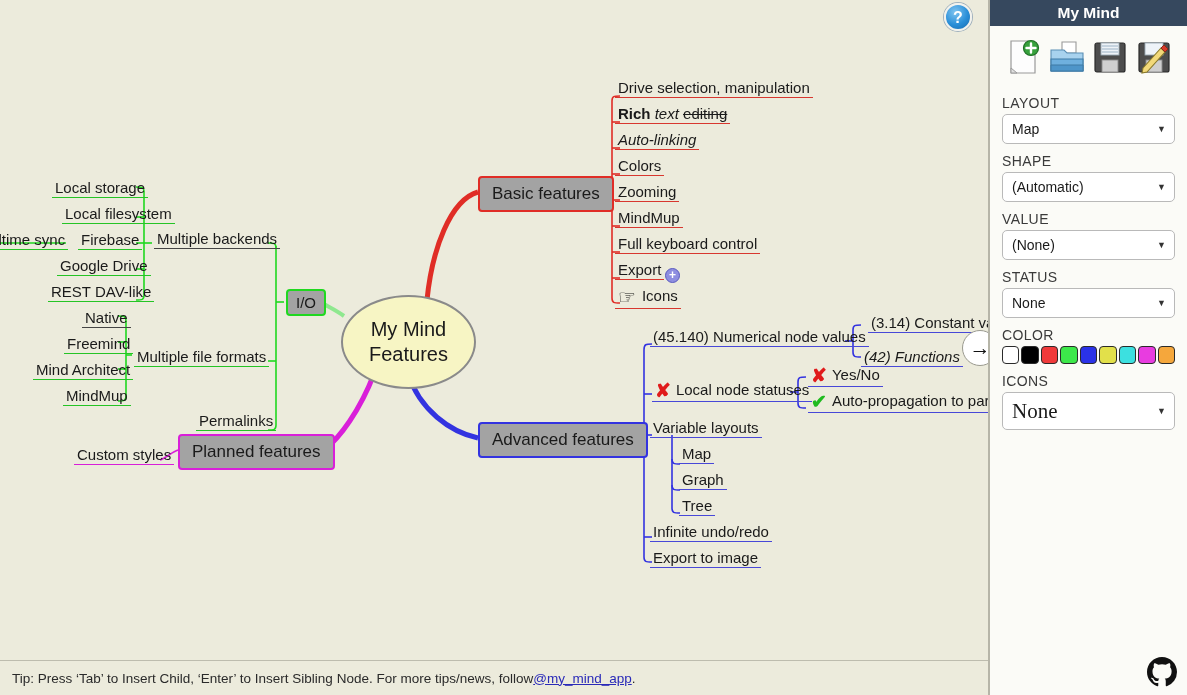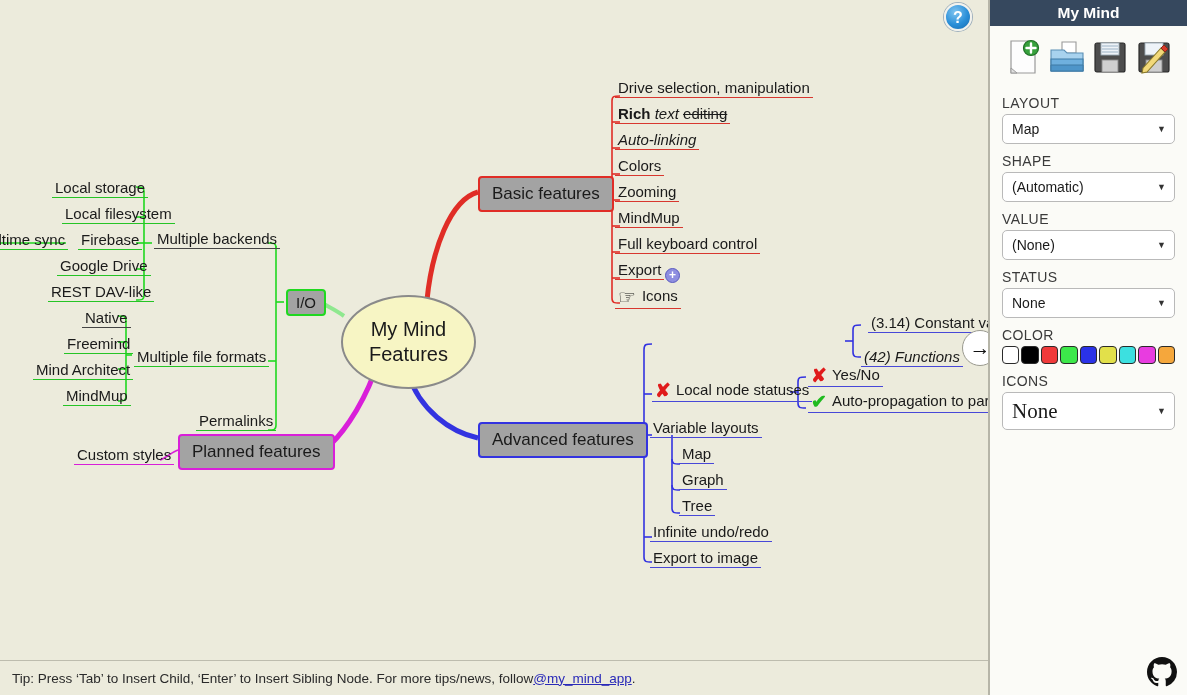--- a/index.html
+++ b/index.html
@@ -314,20 +314,24 @@
       </div>
       <div class="node n-plain c-red" style="left:615px; top:260px;">
         <span>Export</span>
       </div>
       <div class="fold-plus" style="left:665px; top:268px;">+</div>
 
       <div class="node n-plain c-red" style="left:615px; top:286px;">
         <span class="hand-icon">☞</span><span>Icons</span>
       </div>
 
+      <div class="node n-plain c-blue" style="left:650px; top:327px;">
+        <span>(45.140)</span>
+        <span>Numerical node values</span>
+      </div>
 
       <div class="node n-plain c-blue" style="left:868px; top:313px;">
         <span>(3.14)</span>
         <span>Constant value</span>
       </div>
       <div class="node n-plain c-blue" style="left:861px; top:347px;font-style:italic;">
         <span>(42)</span>
         <span>Functions</span>
       </div>
 

